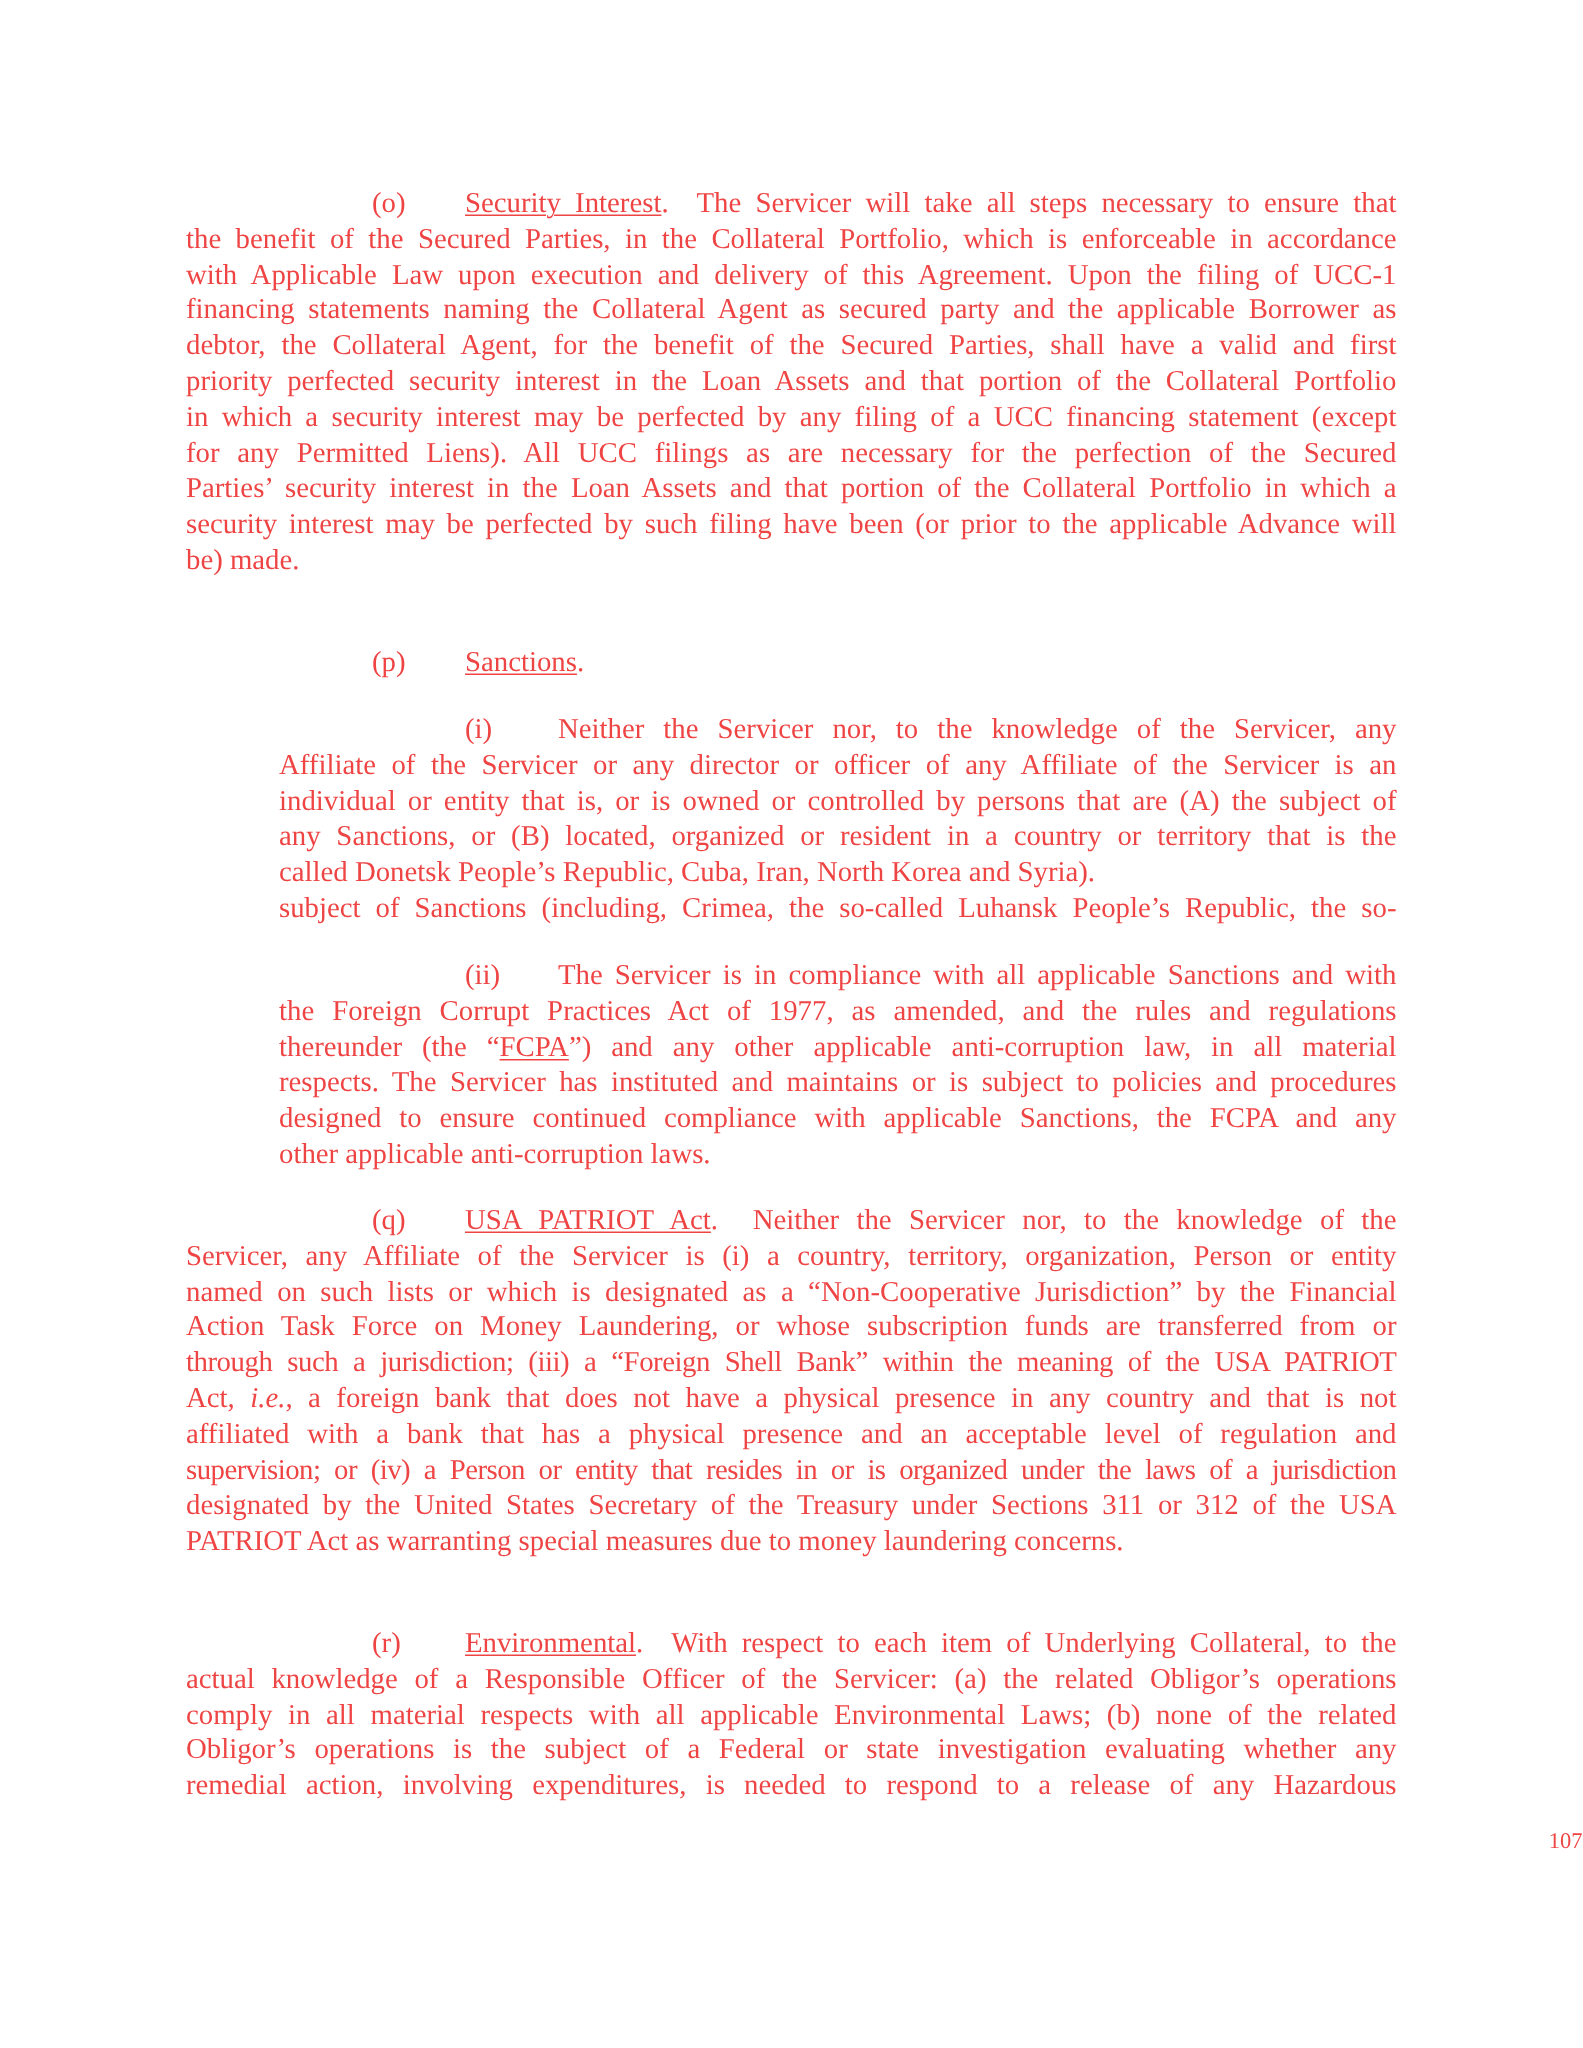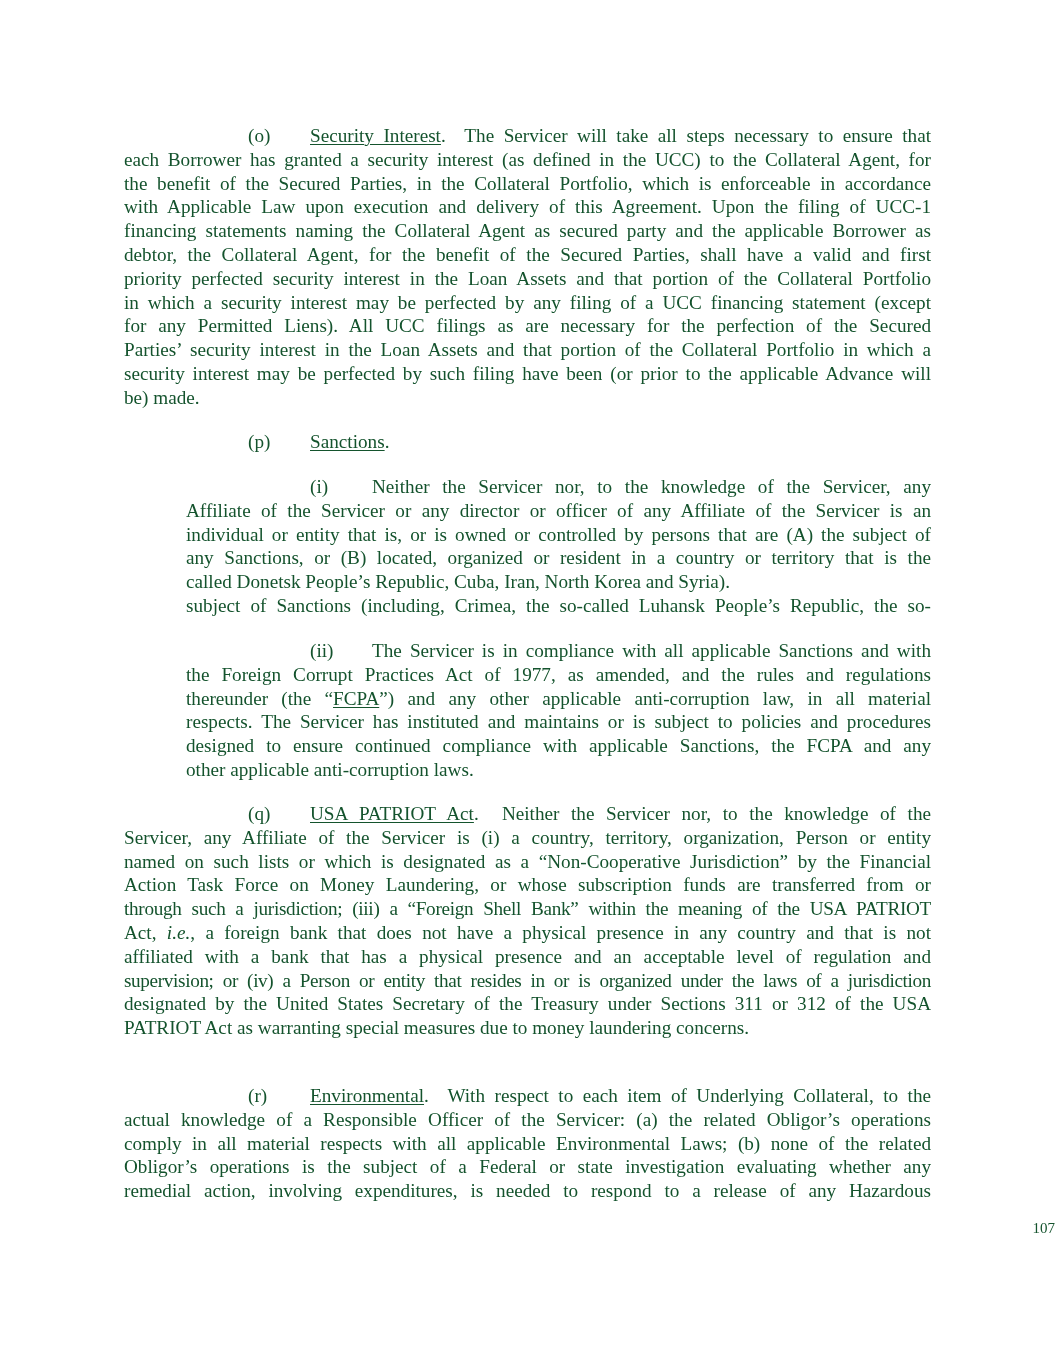--- a/index.html
+++ b/index.html
@@ -1,19 +1,19 @@
 <!DOCTYPE html>
 <html><head>
   <meta charset="utf-8">
   <style>
     html, body { margin: 0; padding: 0; background: #ffffff; }
     body { width: 1055px; height: 1365px; position: relative; overflow: hidden; }
     .page {
       position: absolute; left: 0; top: 0; width: 920px; height: 1365px;
-      background: #ffffff; color: #14532d;
+      background: #ffffff; color: #ef4444;
       font-family: "Liberation Serif", "DejaVu Serif", serif;
       font-size: 19.2px;
     }
     .para { position: absolute; margin: 0; }
     .line {
       display: block; height: 23.8px; line-height: 23.8px;
       text-align: justify; text-align-last: justify; white-space: nowrap;
       overflow: visible;
     }
     .line.last { text-align-last: left; }
@@ -25,21 +25,20 @@
   </style>
 </head>
 <body>
 
 <div class="page">
 
   <div class="para" style="left:124px; top:124px; width:807px;">
     <div class="line" style="padding-left:124px;">
       <span class="marker" style="width:62px;">(o)</span><span class="u">Security Interest</span><span>.</span>&nbsp; <span>The Servicer will take all steps necessary to ensure that</span>
     </div>
-    <div class="line">each Borrower has granted a security interest (as defined in the UCC) to the Collateral Agent, for</div>
     <div class="line">the benefit of the Secured Parties, in the Collateral Portfolio, which is enforceable in accordance</div>
     <div class="line">with Applicable Law upon execution and delivery of this Agreement.  Upon the filing of UCC-1</div>
     <div class="line">financing statements naming the Collateral Agent as secured party and the applicable Borrower as</div>
     <div class="line">debtor, the Collateral Agent, for the benefit of the Secured Parties, shall have a valid and first</div>
     <div class="line">priority perfected security interest in the Loan Assets and that portion of the Collateral Portfolio</div>
     <div class="line">in which a security interest may be perfected by any filing of a UCC financing statement (except</div>
     <div class="line">for any Permitted Liens).  All UCC filings as are necessary for the perfection of the Secured</div>
     <div class="line">Parties’ security interest in the Loan Assets and that portion of the Collateral Portfolio in which a</div>
     <div class="line">security interest may be perfected by such filing have been (or prior to the applicable Advance will</div>
     <div class="line last">be) made.</div>

